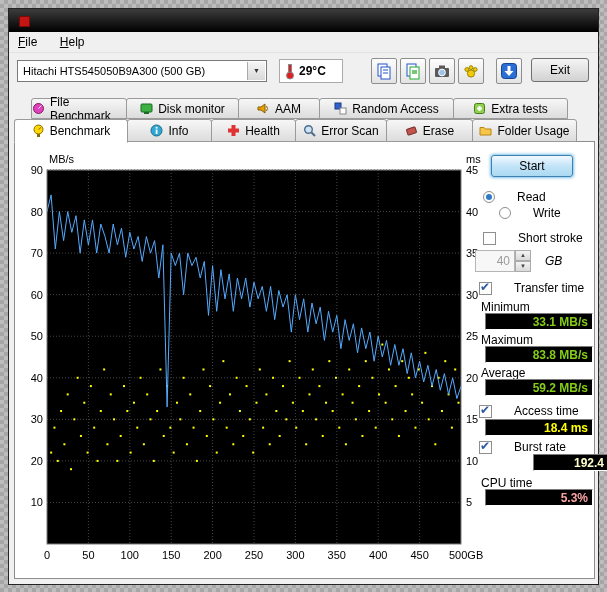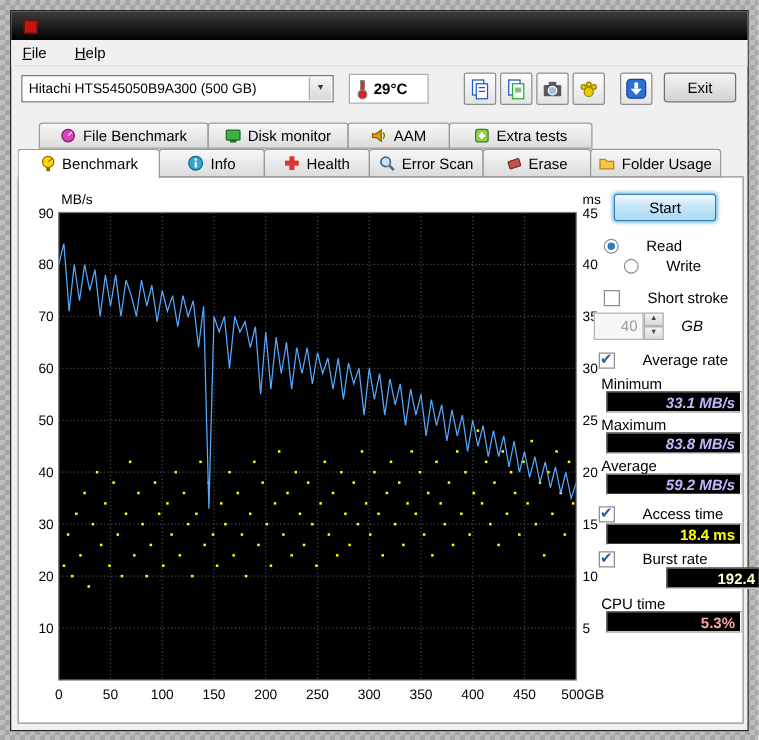--- a/index.html
+++ b/index.html
@@ -48,21 +48,21 @@
   .cb{width:13px;height:13px;border:1px solid #8E8E8E;background:#fff;box-sizing:border-box;position:relative;}
   .cb.on::after{content:"\2714";position:absolute;left:0px;top:-3px;font-size:12px;color:#2C5AA0;}
   .spin-box{position:absolute;left:460px;top:108px;width:40px;height:22px;background:#F7F7F7;border:1px solid #B5B5B5;box-sizing:border-box;color:#9a9a9a;font-size:12px;text-align:right;padding:3px 4px 0 0;}
   .spin-btns{position:absolute;left:500px;top:108px;width:16px;height:22px;}
   .spin-b{width:16px;height:11px;background:linear-gradient(#F4F4F4,#D9D9D9);border:1px solid #ABABAB;box-sizing:border-box;font-size:6px;line-height:9px;text-align:center;color:#444;}
   .unit-lbl{position:absolute;left:530px;top:112px;font-size:12px;font-style:italic;}
   .stat-lbl{position:absolute;left:466px;font-size:12px;color:#000;}
   .val-box{position:absolute;left:470px;width:108px;height:17px;background:#000;
     border:1px solid;border-color:#7a7a7a #fff #fff #7a7a7a;box-sizing:border-box;
     font-size:12px;font-weight:bold;text-align:right;padding:1px 4px 0 0;}
-  .v-cyan{color:#c4b5fd;font-style:italic;} .v-yellow{color:#FFFF00;} .v-cream{color:#FFFFCC;margin-left:48px;} .v-white{color:#fca5a5;}
+  .v-cyan{color:#84cc16;} .v-yellow{color:#FFFF00;} .v-cream{color:#FFFFCC;margin-left:48px;} .v-white{color:#fca5a5;}
   .ticon{flex:0 0 auto;}
 </style>
 </head>
 <body>
 
 <div id="desktop">
   <div id="window">
 
     <div class="titlebar">
       <div class="win-icon"></div>
@@ -123,40 +123,47 @@
           <rect x="1.5" y="1.5" width="15" height="15" rx="3" fill="#2B6FD4" stroke="#17458e"></rect>
           <rect x="7.5" y="4" width="3" height="5" fill="#fff"></rect>
           <polygon points="4.5,9 13.5,9 9,14" fill="#fff"></polygon>
         </svg>
       </div>
 
       <div class="exit-btn">Exit</div>
     </div>
 
     <div class="tabrow" id="tabrow1">
-      <div class="tab" style="width:136px">
+      <div class="tab" style="width:96px">
         <svg class="ticon" width="13" height="13">
             <circle cx="6.5" cy="6.5" r="5" fill="#E040C0" stroke="#802060"></circle>
             <line x1="6.5" y1="6.5" x2="9.5" y2="3.5" stroke="#fff"></line>
           </svg>
         <span>File Benchmark</span>
       </div>
       <div class="tab" style="width:113px">
         <svg class="ticon" width="13" height="13">
             <rect x="1" y="2" width="11" height="8" rx="1" fill="#3CB043" stroke="#1b6b22"></rect>
             <rect x="4" y="10" width="5" height="2" fill="#1b6b22"></rect>
           </svg>
         <span>Disk monitor</span>
       </div>
       <div class="tab" style="width:82px">
         <svg class="ticon" width="13" height="13">
             <polygon points="1,5 4,5 8,2 8,11 4,8 1,8" fill="#E8A000" stroke="#8a5f00"></polygon>
             <path d="M9.5,4 q2,2.5 0,5" fill="none" stroke="#8a5f00"></path>
           </svg>
         <span>AAM</span>
+      </div>
+      <div class="tab" style="width:135px">
+        <svg class="ticon" width="13" height="13">
+            <rect x="1" y="1" width="6" height="6" fill="#3060D0" stroke="#1a3a80"></rect>
+            <rect x="6" y="6" width="6" height="6" fill="#fff" stroke="#888"></rect>
+          </svg>
+        <span>Random Access</span>
       </div>
       <div class="tab" style="width:115px">
         <svg class="ticon" width="13" height="13">
             <rect x="1.5" y="1.5" width="10" height="10" rx="2" fill="#8FD14F" stroke="#4a7a1e"></rect>
             <line x1="4" y1="6.5" x2="9" y2="6.5" stroke="#fff" stroke-width="2"></line>
             <line x1="6.5" y1="4" x2="6.5" y2="9" stroke="#fff" stroke-width="2"></line>
           </svg>
         <span>Extra tests</span>
       </div>
     </div>
@@ -405,21 +412,21 @@
 
       <div class="spin-box">40</div>
       <div class="spin-btns">
         <div class="spin-b">▲</div>
         <div class="spin-b">▼</div>
       </div>
       <span class="unit-lbl">GB</span>
 
       <div class="ctl-row" style="left:464px;top:139px">
         <span class="cb on"></span>
-        <span>Average rate</span>
+        <span>Transfer time</span>
       </div>
 
       <div class="stat-lbl" style="top:158px">Minimum</div>
       <div class="val-box v-cyan" style="top:171px">33.1 MB/s</div>
 
       <div class="stat-lbl" style="top:191px">Maximum</div>
       <div class="val-box v-cyan" style="top:204px">83.8 MB/s</div>
 
       <div class="stat-lbl" style="top:224px">Average</div>
       <div class="val-box v-cyan" style="top:237px">59.2 MB/s</div>

